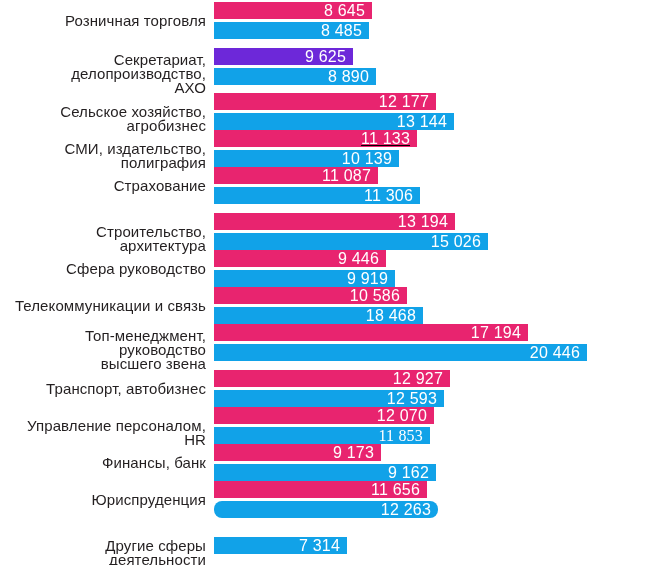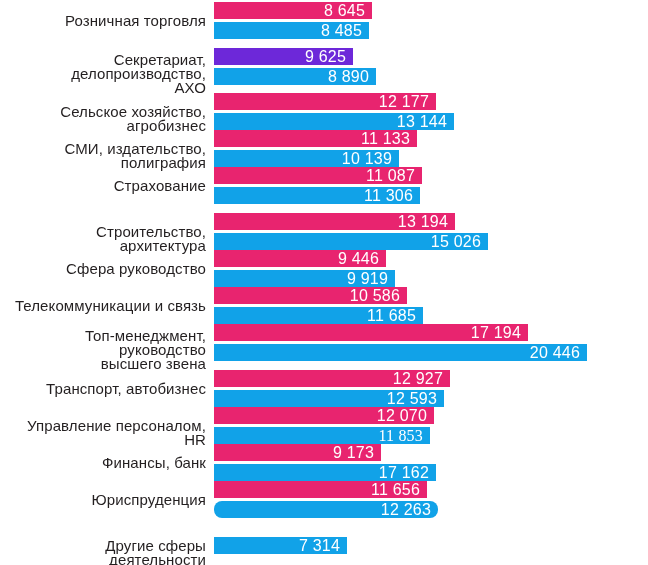--- a/index.html
+++ b/index.html
@@ -104,32 +104,32 @@
             <span class="bar-value">12 177</span>
           </div>
           <div class="bar blue" style="width: 240px; background: rgb(17, 162, 232);">
             <span class="bar-value">13 144</span>
           </div>
         </div>
       </div>
       <div class="group" style="top: 130px; height: 37px;">
         <div class="cat-label" style="top: 12px;">СМИ, издательство, полиграфия</div>
         <div class="bars">
-          <div class="bar pink" style="width: 203px; background: rgb(232, 36, 111);">
+          <div class="bar pink" style="width: 203px; background: rgb(232, 36, 111); text-decoration: underline;">
             <span class="bar-value">11 133</span>
           </div>
           <div class="bar blue" style="width: 185px; background: rgb(17, 162, 232);">
             <span class="bar-value">10 139</span>
           </div>
         </div>
       </div>
       <div class="group" style="top: 167px; height: 37px;">
         <div class="cat-label" style="top: 12px;">Страхование</div>
         <div class="bars">
-          <div class="bar pink" style="width: 208px; background: rgb(232, 36, 111);">
+          <div class="bar pink" style="width: 164px; background: rgb(232, 36, 111);">
             <span class="bar-value">11 087</span>
           </div>
           <div class="bar blue" style="width: 206px; background: rgb(17, 162, 232);">
             <span class="bar-value">11 306</span>
           </div>
         </div>
       </div>
       <div class="group" style="top: 213px; height: 37px;">
         <div class="cat-label" style="top: 12px;">Строительство, архитектура</div>
         <div class="bars">
@@ -152,21 +152,21 @@
           </div>
         </div>
       </div>
       <div class="group" style="top: 287px; height: 37px;">
         <div class="cat-label" style="top: 12px;">Телекоммуникации и связь</div>
         <div class="bars">
           <div class="bar pink" style="width: 193px; background: rgb(232, 36, 111);">
             <span class="bar-value">10 586</span>
           </div>
           <div class="bar blue" style="width: 209px; background: rgb(17, 162, 232);">
-            <span class="bar-value">11 685</span>
+            <span class="bar-value">18 468</span>
           </div>
         </div>
       </div>
       <div class="group" style="top: 324px; height: 37px;">
         <div class="cat-label" style="top: 5px;">Топ-менеджмент, руководство
 высшего звена</div>
         <div class="bars">
           <div class="bar pink" style="width: 314px; background: rgb(232, 36, 111);">
             <span class="bar-value">17 194</span>
           </div>
@@ -197,21 +197,21 @@
           </div>
         </div>
       </div>
       <div class="group" style="top: 444px; height: 37px;">
         <div class="cat-label" style="top: 12px;">Финансы, банк</div>
         <div class="bars">
           <div class="bar pink" style="width: 167px; background: rgb(232, 36, 111);">
             <span class="bar-value">9 173</span>
           </div>
           <div class="bar blue" style="width: 222px; background: rgb(17, 162, 232);">
-            <span class="bar-value">17 162</span>
+            <span class="bar-value">9 162</span>
           </div>
         </div>
       </div>
       <div class="group" style="top: 481px; height: 37px;">
         <div class="cat-label" style="top: 12px;">Юриспруденция</div>
         <div class="bars">
           <div class="bar pink" style="width: 213px; background: rgb(232, 36, 111); padding-left: 33px;">
             <span class="bar-value">11 656</span>
           </div>
           <div class="bar blue" style="width: 224px; background: rgb(17, 162, 232); border-radius: 8px;">

